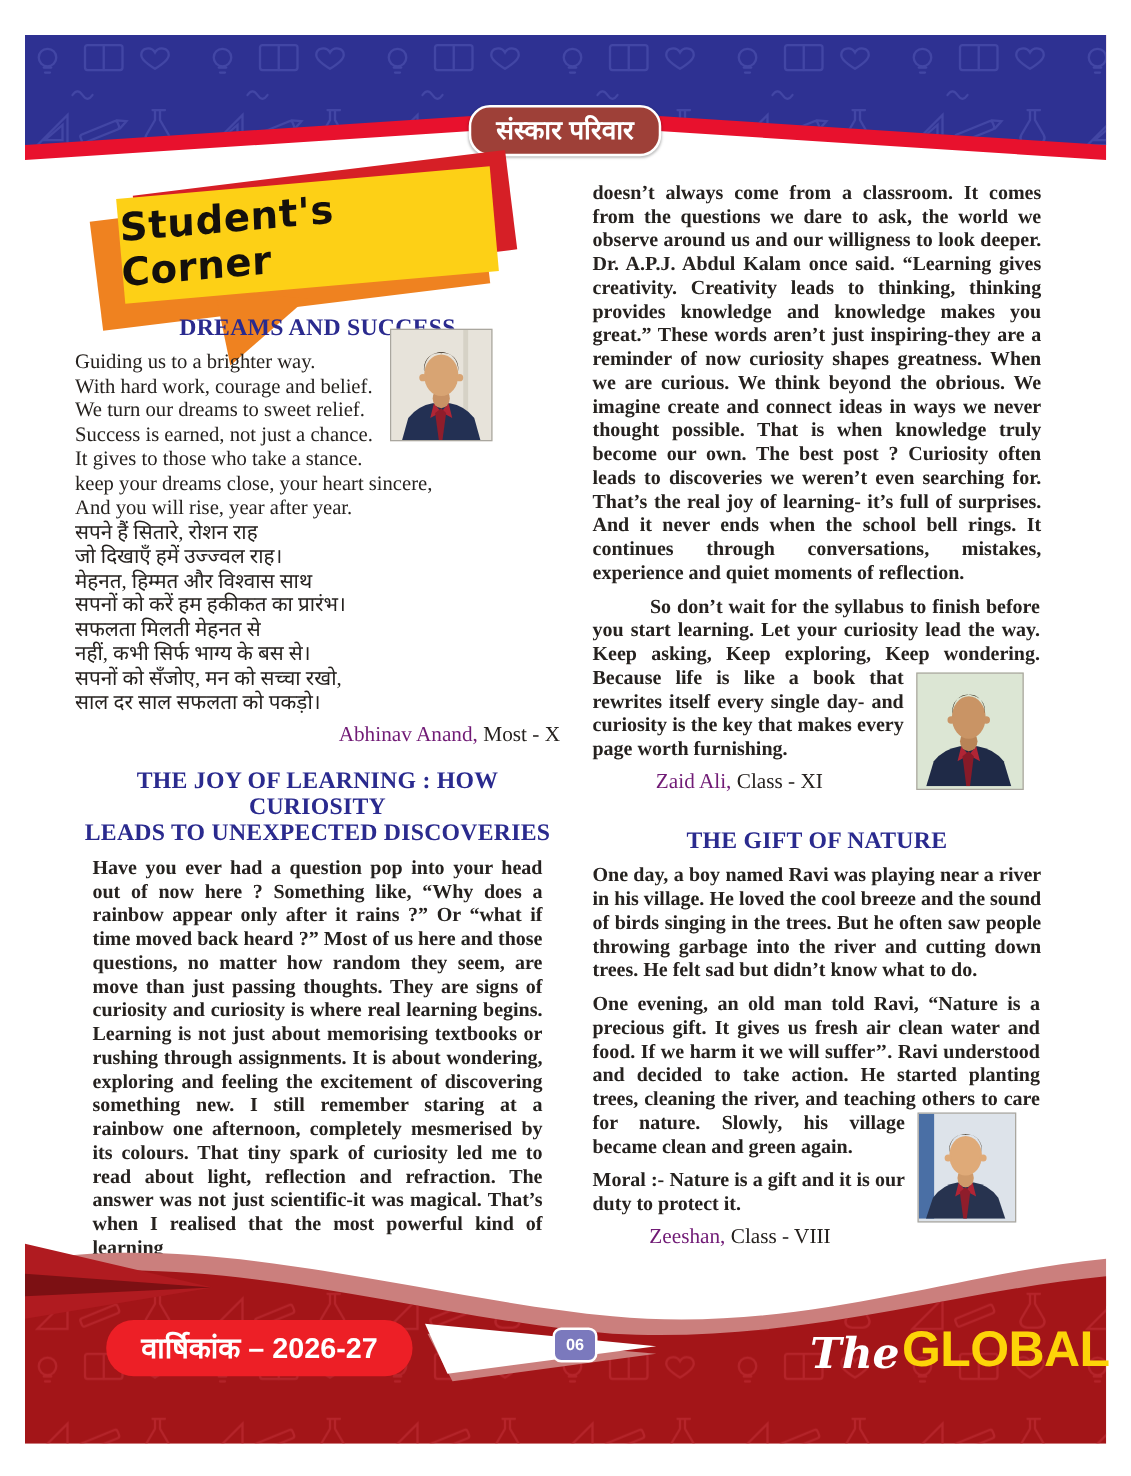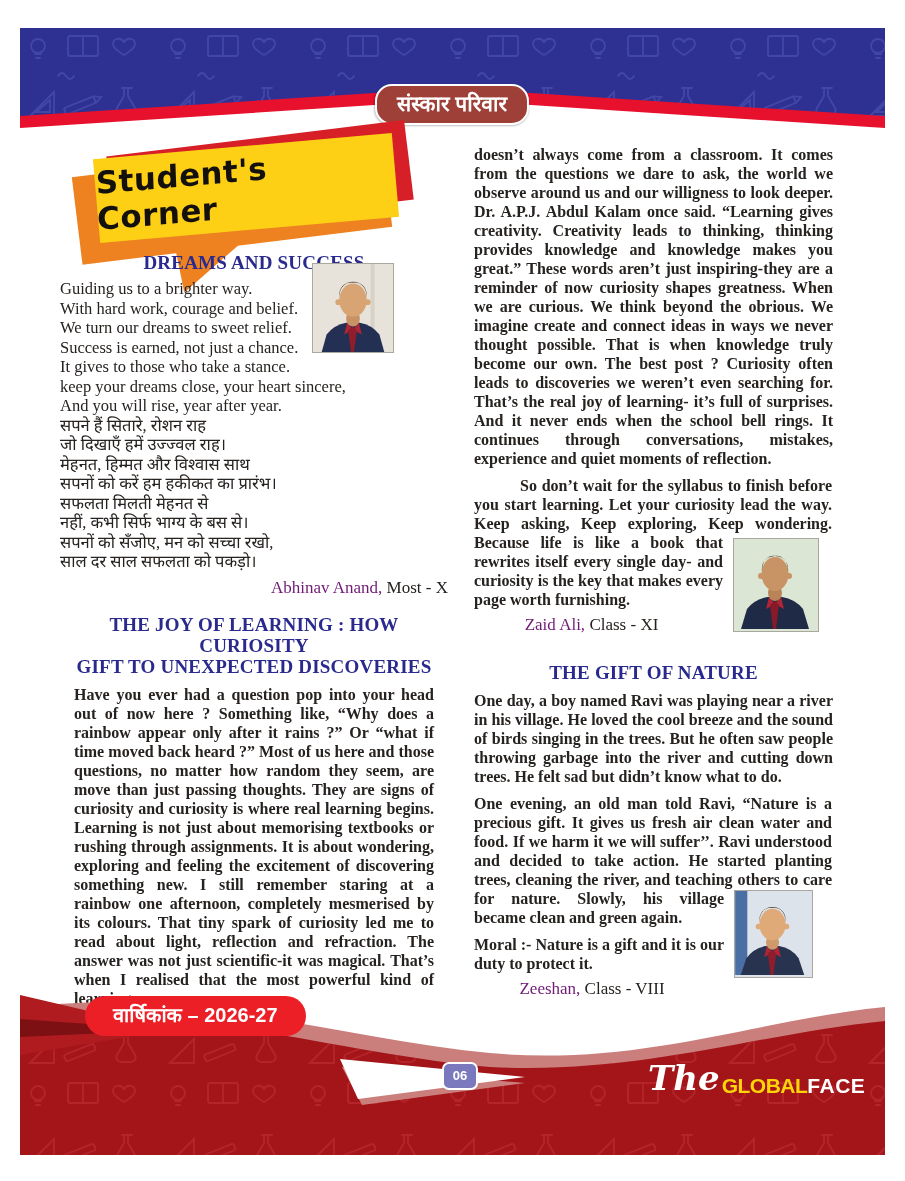--- a/index.html
+++ b/index.html
@@ -49,31 +49,31 @@
   #photo-abhinav{position:absolute;left:312px;top:263px;width:80px;height:88px;}
   .float-spacer{float:right;width:1px;}
   .sp-zaid{height:62px;}
   .sp-zeeshan{height:96px;}
   .float-photo{float:right;clear:right;margin:0 14px 6px 10px;}
   .ph-zaid{width:84px;height:92px;background:#dce6d4;}
   .ph-zeeshan{width:77px;height:86px;margin-right:20px;background:#dde3ea;}
 
   
   #footer-svg{left:20px;top:975px;width:865px;height:180px;}
-  .issue-pill{left:85px;top:996px;background:#ed1f26;border-radius:22px;
+  .issue-pill{left:85px;top:1056px;background:#ed1f26;border-radius:22px;
     padding:5px 28px 8px;color:#fff;font-family:"Liberation Sans",sans-serif;
-    font-weight:bold;font-size:20px;white-space:nowrap;}
+    font-weight:bold;font-size:23px;white-space:nowrap;}
   .page-badge{left:442px;top:1062px;width:32px;height:24px;background:#7b79bd;
     border:2px solid #fff;border-radius:7px;color:#fff;text-align:center;
     font-family:"Liberation Sans",sans-serif;font-weight:bold;font-size:13px;line-height:24px;}
   .logo{left:648px;top:1058px;display:flex;align-items:flex-end;}
   .logo-the{font-family:"DejaVu Serif",serif;font-style:italic;font-weight:bold;
     color:#fff;font-size:34px;margin-right:2px;}
   .logo-global{font-family:"Liberation Sans",sans-serif;font-weight:bold;
-    color:#fdd408;font-size:21px;letter-spacing:-.5px;}
+    color:#fdd408;font-size:40px;letter-spacing:-.5px;}
   .logo-face{font-family:"Liberation Sans",sans-serif;font-weight:bold;
     color:#fff;font-size:21px;letter-spacing:.5px;}
 </style>
 </head>
 <body>
 
 <svg id="masthead-svg" class="abs" viewBox="0 0 865 112" aria-hidden="true">
   <defs>
     <pattern id="dpat" width="140" height="100" patternUnits="userSpaceOnUse">
       <g fill="none" stroke="#565bb8" stroke-width="1.8" stroke-linecap="round" opacity="0.5">
@@ -128,21 +128,21 @@
     <div>सफलता मिलती मेहनत से</div>
     <div>नहीं, कभी सिर्फ भाग्य के बस से।</div>
     <div>सपनों को सँजोए, मन को सच्चा रखो,</div>
     <div>साल दर साल सफलता को पकड़ो।</div>
   </div>
   <p class="byline byline-right">
     <span class="name">Abhinav Anand,</span><span> Most - X</span>
   </p>
   <h2 class="sec gap-top">
     <span style="display:block">THE JOY OF LEARNING : HOW CURIOSITY</span>
-    <span style="display:block">GIFT TO UNEXPECTED DISCOVERIES</span>
+    <span style="display:block">LEADS TO UNEXPECTED DISCOVERIES</span>
   </h2>
   <p class="para">Have you ever had a question pop into your head out of now here ? Something like, “Why does a rainbow appear only after it rains ?” Or “what if time moved back heard ?” Most of us here and those questions, no matter how random they seem, are move than just passing thoughts. They are signs of curiosity and curiosity is where real learning begins. Learning is not just about memorising textbooks or rushing through assignments. It is about wondering, exploring and feeling the excitement of discovering something new. I still remember staring at a rainbow one afternoon, completely mesmerised by its colours. That tiny spark of curiosity led me to read about light, reflection and refraction. The answer was not just scientific-it was magical. That’s when I realised that the most powerful kind of learning</p>
 </div>
 
 <span id="photo-abhinav" class="photo">
   <svg viewBox="0 0 80 90" width="80" height="88">
     <rect width="80" height="90" fill="#e7e3da"></rect>
     <rect x="58" y="0" width="4" height="90" fill="#d6d2c6"></rect>
     <path d="M8,90 L13,72 Q21,62 33,60 L47,60 Q59,62 67,72 L72,90 Z" fill="#233053"></path>
     <path d="M34,60 l6,7 l-9,5 z M46,60 l-6,7 l9,5 z" fill="#b02535"></path>

